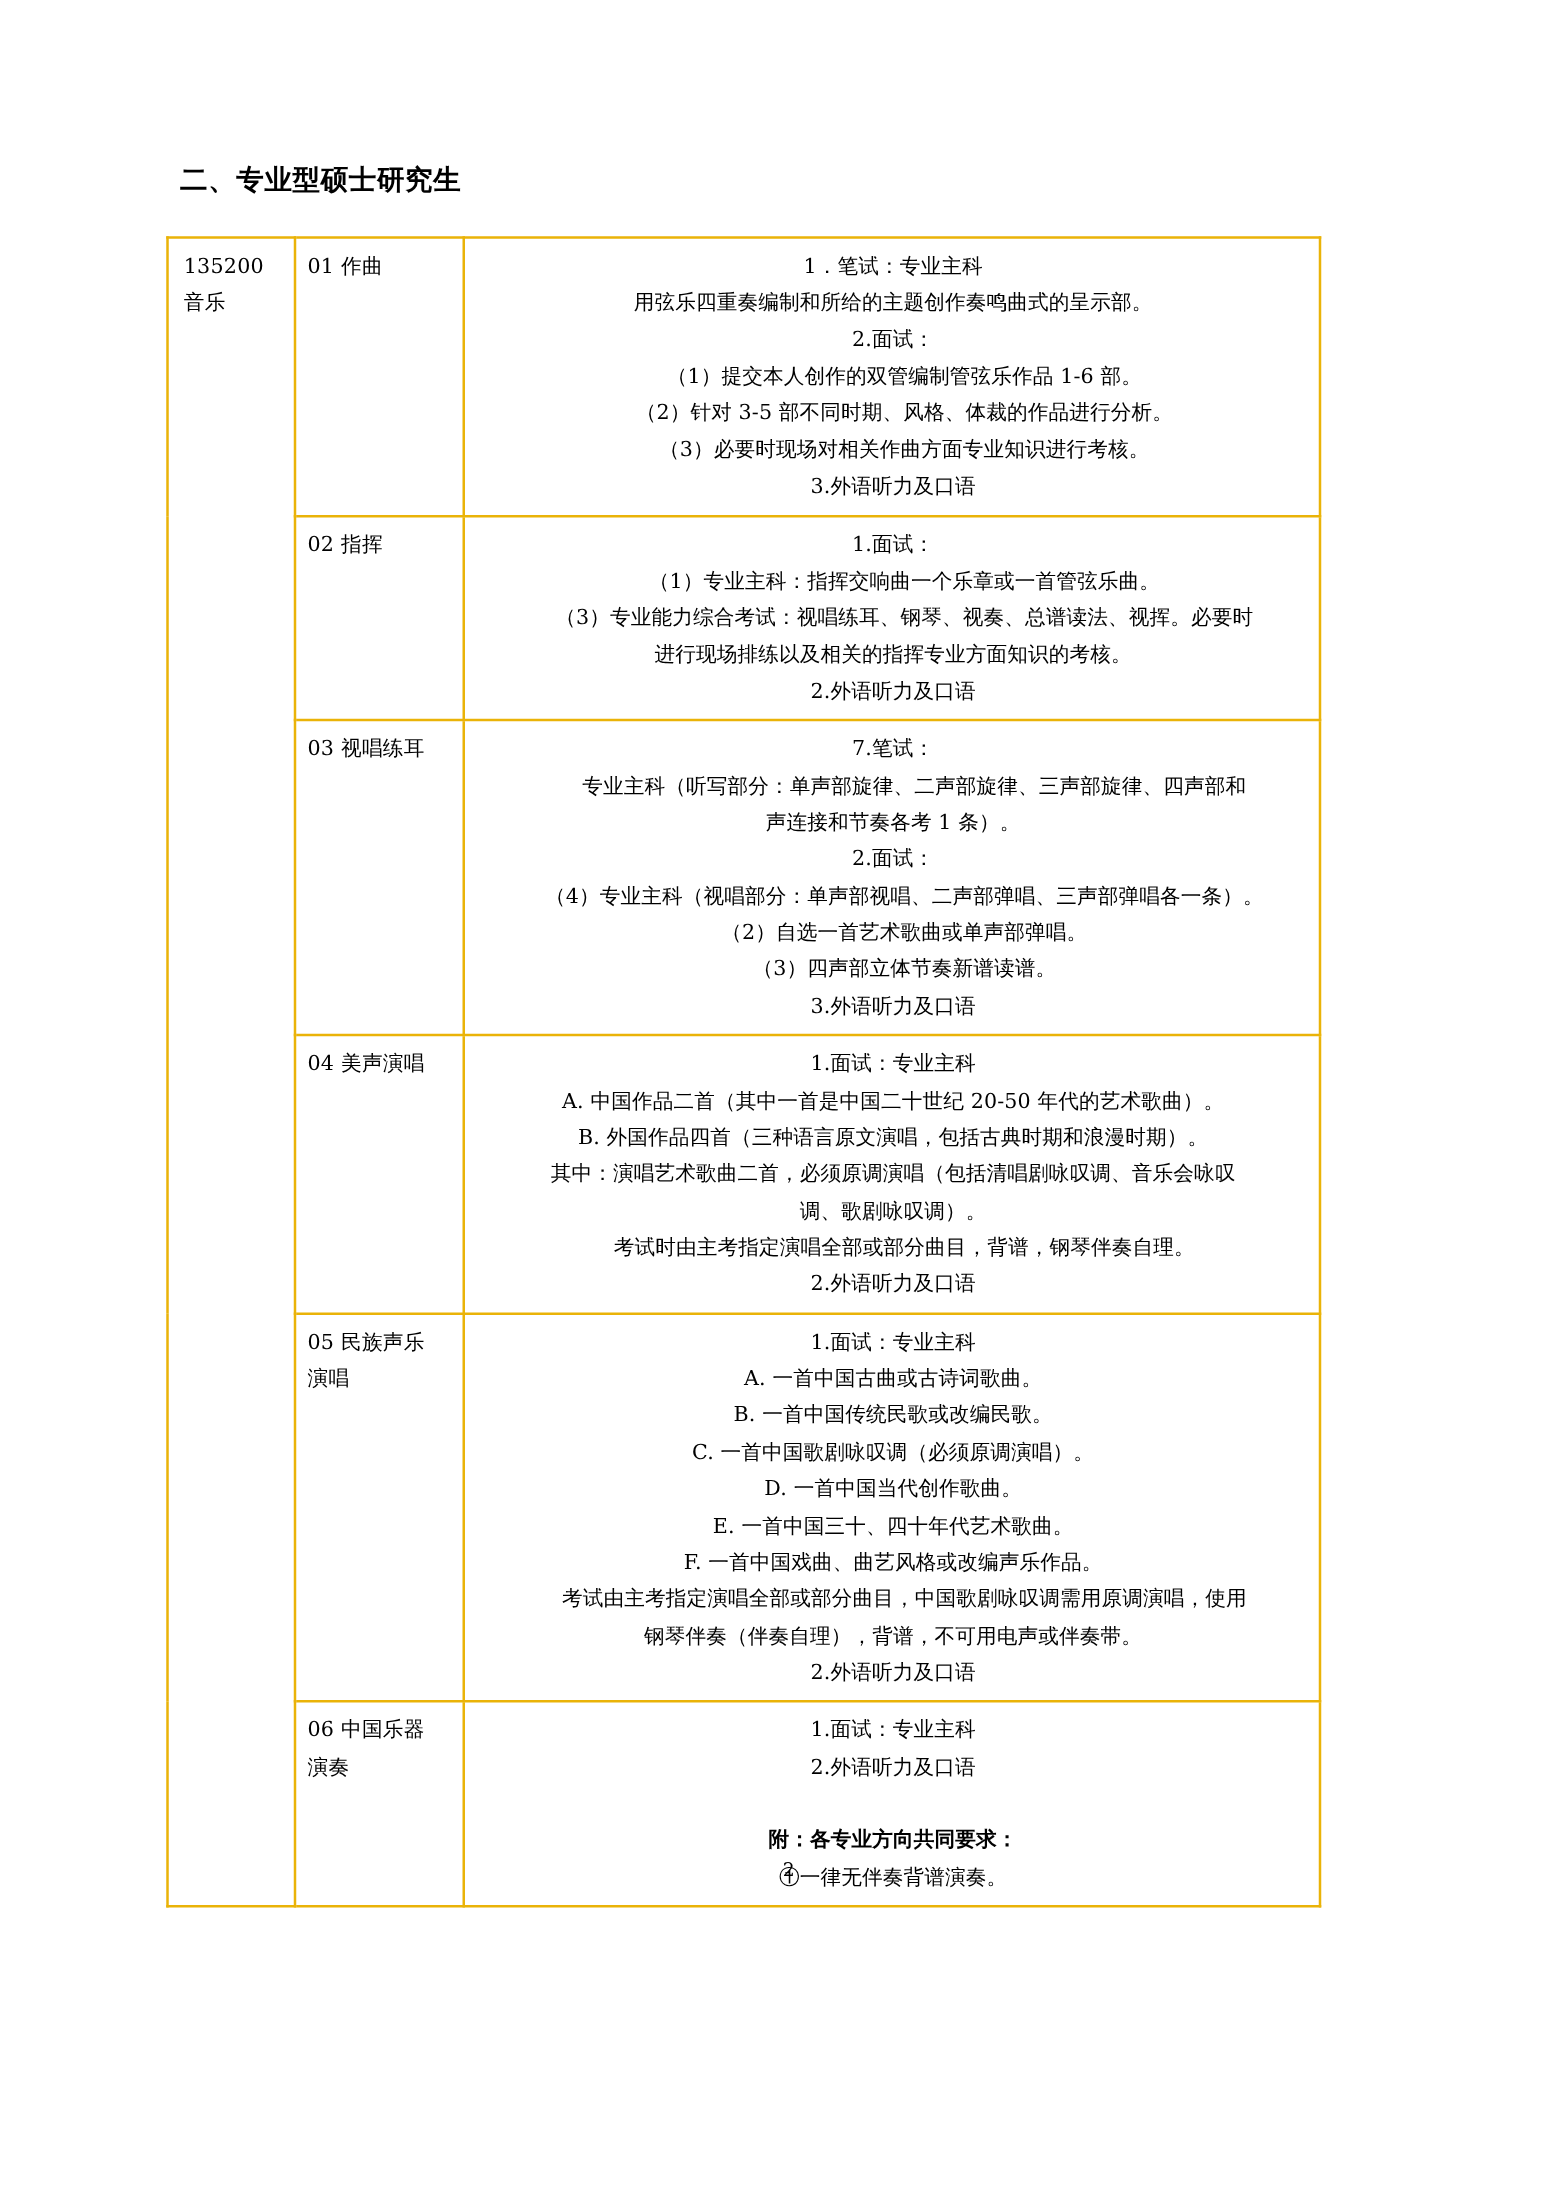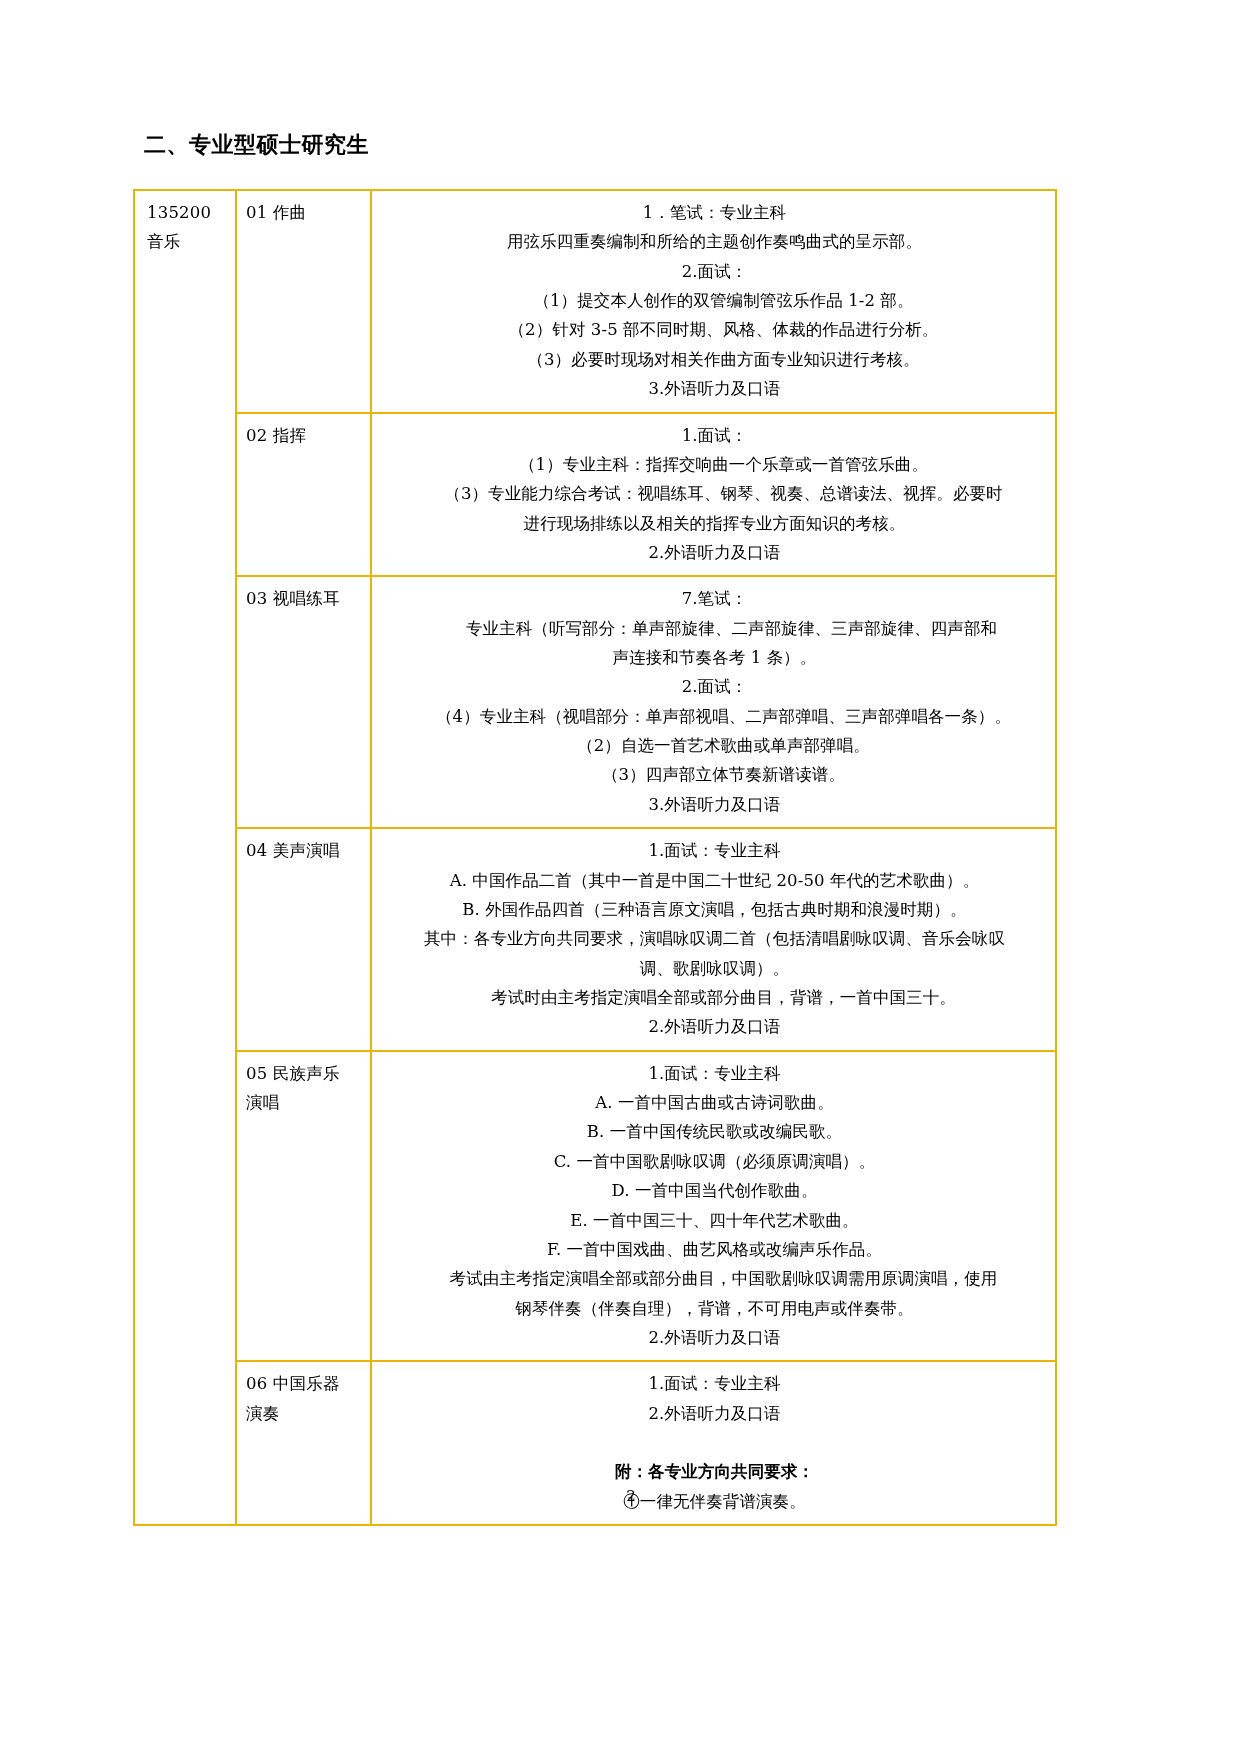--- a/index.html
+++ b/index.html
@@ -104,21 +104,21 @@
           <div class="code-line">135200
 音乐</div>
         </td>
         <td class="col-dir">
           <div class="dir-line">01 作曲</div>
         </td>
         <td class="col-content">
           <div class="line">1．笔试：专业主科</div>
           <div class="line">用弦乐四重奏编制和所给的主题创作奏鸣曲式的呈示部。</div>
           <div class="line">2.面试：</div>
-          <div class="line indent1">（1）提交本人创作的双管编制管弦乐作品 1-2 部。</div>
+          <div class="line indent1">（1）提交本人创作的双管编制管弦乐作品 1-6 部。</div>
           <div class="line indent1">（2）针对 3-5 部不同时期、风格、体裁的作品进行分析。</div>
           <div class="line indent1">（3）必要时现场对相关作曲方面专业知识进行考核。</div>
           <div class="line">3.外语听力及口语</div>
         </td>
       </tr>
 
       <tr>
         <td class="col-dir">
           <div class="dir-line">02 指挥</div>
         </td>
@@ -148,23 +148,23 @@
       </tr>
 
       <tr>
         <td class="col-dir">
           <div class="dir-line">04 美声演唱</div>
         </td>
         <td class="col-content">
           <div class="line">1.面试：专业主科</div>
           <div class="line">A. 中国作品二首（其中一首是中国二十世纪 20-50 年代的艺术歌曲）。</div>
           <div class="line">B. 外国作品四首（三种语言原文演唱，包括古典时期和浪漫时期）。</div>
-          <div class="line">其中：各专业方向共同要求，演唱咏叹调二首（包括清唱剧咏叹调、音乐会咏叹</div>
+          <div class="line">其中：演唱艺术歌曲二首，必须原调演唱（包括清唱剧咏叹调、音乐会咏叹</div>
           <div class="line">调、歌剧咏叹调）。</div>
-          <div class="line indent1">考试时由主考指定演唱全部或部分曲目，背谱，一首中国三十。</div>
+          <div class="line indent1">考试时由主考指定演唱全部或部分曲目，背谱，钢琴伴奏自理。</div>
           <div class="line">2.外语听力及口语</div>
         </td>
       </tr>
 
       <tr>
         <td class="col-dir">
           <div class="dir-line">05 民族声乐
 演唱</div>
         </td>
         <td class="col-content">

